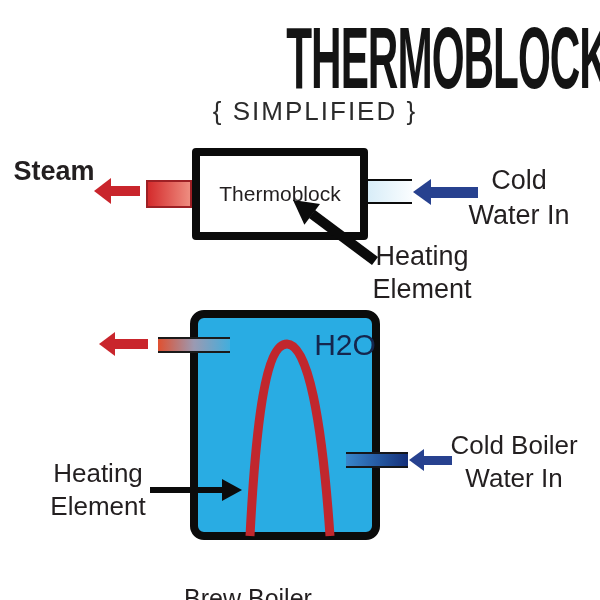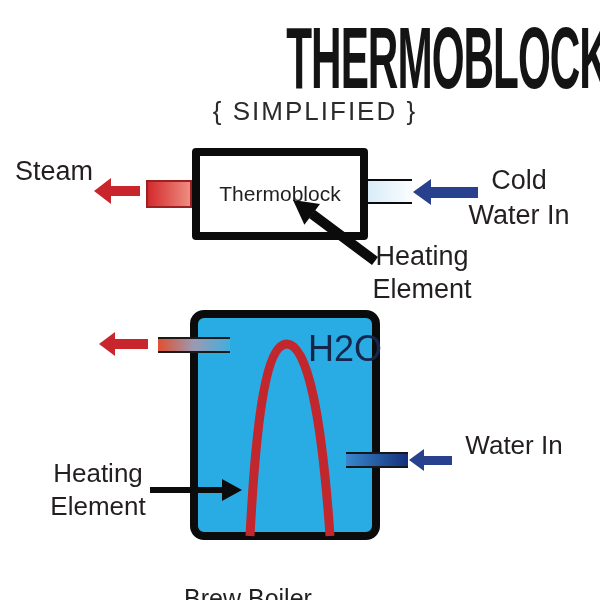--- a/index.html
+++ b/index.html
@@ -22,21 +22,21 @@
   .tb-pipe-left{left:146px;top:180px;width:46px;height:28px;box-sizing:border-box;
           background:linear-gradient(90deg,#d42b2c,#ee8d80);border:2px solid #9d2025;z-index:1;}
   .tb-pipe-right{left:368px;top:179px;width:44px;height:25px;box-sizing:border-box;
           background:linear-gradient(90deg,#d8edf8,#fafdff);
           border-top:2px solid #0b0b0b;border-bottom:2px solid #0b0b0b;z-index:1;}
 
   
   .boiler{left:190px;top:310px;width:190px;height:230px;border:8px solid #0b0b0b;
           border-radius:14px;background:#29ace3;box-sizing:border-box;z-index:1;}
   .coil-svg{left:190px;top:310px;width:190px;height:230px;z-index:2;}
-  .h2o{left:305px;top:328px;width:80px;text-align:center;font-size:36px;color:#15264d;z-index:3;}
+  .h2o{left:305px;top:328px;width:80px;text-align:center;font-size:30px;color:#15264d;z-index:3;}
   .bl-pipe-left{left:158px;top:337px;width:72px;height:16px;box-sizing:border-box;
           background:linear-gradient(90deg,#e05030,#9b9ab2 50%,#42aedd);
           border-top:2px solid #1a1a1a;border-bottom:2px solid #1a1a1a;z-index:3;}
   .bl-pipe-right{left:346px;top:452px;width:62px;height:16px;box-sizing:border-box;
           background:linear-gradient(90deg,#3887cc,#15307a);
           border-top:2px solid #15171a;border-bottom:2px solid #15171a;z-index:3;}
 
   
   .arrow{display:flex;align-items:center;z-index:4;}
   .arrow .head-l{width:0;height:0;border-top:13px solid transparent;border-bottom:13px solid transparent;}
@@ -55,21 +55,21 @@
   .a-coldboiler .shaft{width:28px;height:9px;background:#27418f;}
 
   
   .a-heat-shaft{left:150px;top:487px;width:72px;height:6px;background:#0b0b0b;z-index:4;}
   .a-heat-head{left:222px;top:479px;width:0;height:0;border-top:11px solid transparent;
                border-bottom:11px solid transparent;border-left:20px solid #0b0b0b;z-index:4;}
   .diag-arrow{left:283px;top:193px;width:100px;height:75px;z-index:4;}
 
   
   .lbl{position:absolute;text-align:center;color:#231f20;}
-  .l-steam{left:4px;top:153px;width:100px;font-size:27px;line-height:36px;}
+  .l-steam{left:4px;top:153px;width:100px;font-size:27px;line-height:36px;font-weight:bold;}
   .l-coldwater{left:434px;top:163px;width:170px;font-size:27px;line-height:35px;}
   .l-heat-top{left:352px;top:240px;width:140px;font-size:27px;line-height:33px;}
   .l-hotbrew{left:4px;top:303px;width:130px;font-size:26px;line-height:33px;}
   .l-coldboiler{left:428px;top:429px;width:172px;font-size:26px;line-height:33px;}
   .l-heat-bot{left:28px;top:457px;width:140px;font-size:26px;line-height:33px;}
   .l-brewboiler{left:178px;top:541px;width:140px;font-size:25px;z-index:3;margin-top:43px;}
 </style>
 </head>
 <body>
 
@@ -127,20 +127,21 @@
     <span class="shaft"></span>
   </div>
   <div class="lbl l-hotbrew">
   </div>
 
   <div class="abs arrow a-coldboiler">
     <span class="head-l"></span>
     <span class="shaft"></span>
   </div>
   <div class="lbl l-coldboiler">
+    <div>Cold Boiler</div>
     <div>Water In</div>
   </div>
 
   <div class="abs a-heat-shaft"></div>
   <div class="abs a-heat-head"></div>
   <div class="lbl l-heat-bot">
     <div>Heating</div>
     <div>Element</div>
   </div>
 

